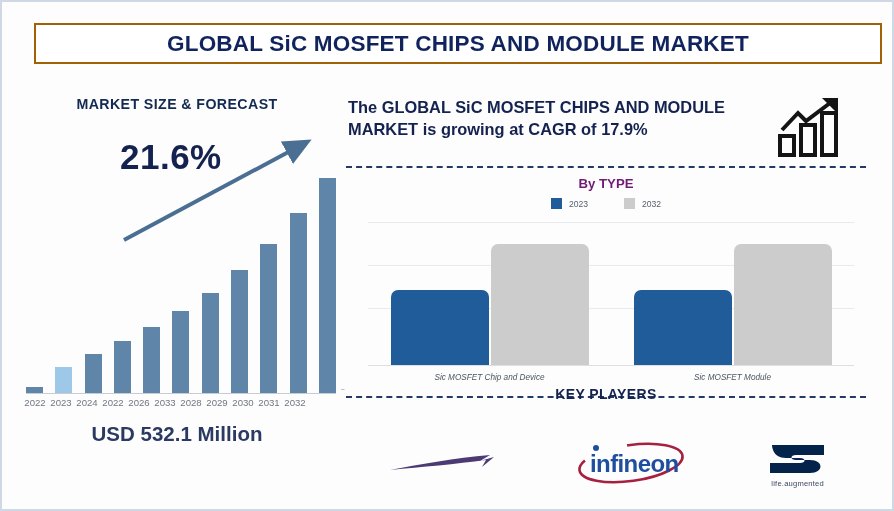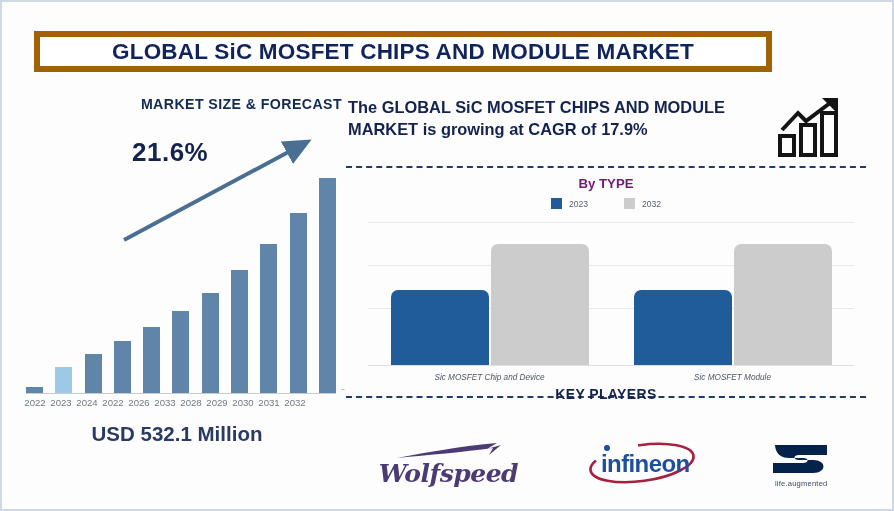--- a/index.html
+++ b/index.html
@@ -13,50 +13,50 @@
     position: relative;
     width: 894px; height: 511px;
     background: #fdfdfd;
     border: 2px solid #cfd9e6;
   }
 
   
   #title-bar {
     position: absolute;
     left: 32px; top: 21px;
-    width: 738px; height: 41px;
-    border: 6px solid #a16207;
+    width: 848px; height: 41px;
+    border: 2px solid #a16207;
     background: #ffffff;
-    display: flex; align-items: center; justify-content: center; margin-top: 8px;
+    display: flex; align-items: center; justify-content: center;
   }
   #title-text {
     font-size: 22.5px;
     font-weight: bold;
     color: #11235c;
     letter-spacing: 0.2px;
     white-space: nowrap;
   }
 
   
   #left-panel {
     position: absolute;
     left: 10px; top: 80px;
     width: 330px; height: 415px;
   }
   #left-heading {
     position: absolute;
     left: 0; top: 14px; width: 330px;
-    text-align: right;
+    text-align: center;
     font-size: 14.2px; font-weight: bold;
     color: #132a52; letter-spacing: 0.4px;
   }
   #cagr-callout {
     position: absolute;
-    left: 120px; top: 55px;
-    font-size: 26px; font-weight: bold;
+    left: 108px; top: 55px;
+    font-size: 35px; font-weight: bold;
     color: #14224f;
     letter-spacing: 0.5px;
   }
   #arrow-svg { position: absolute; left: 100px; top: 55px; }
 
   #bar-chart {
     position: absolute;
     left: 14px; top: 82px;
     width: 310px; height: 230px;
   }
@@ -311,21 +311,20 @@
     <div class="dashed-sep" id="sep-bottom"></div>
 
     <div id="key-players-title">KEY PLAYERS</div>
 
     <div id="logos">
 
       <div class="logo-cell">
         <svg width="118" height="20" viewBox="0 0 118 20">
           <path d="M8,17 C40,11 72,5 108,2 L98,8 L112,4 L100,14 L104,7 C74,11 40,14 8,17 z" fill="#4b3a73"></path>
         </svg>
-        <span id="wolfspeed-text">Wolfspeed</span>
       </div>
 
       <div class="logo-cell">
         <svg width="120" height="46" viewBox="0 0 120 46">
           <ellipse cx="58" cy="23" rx="52" ry="18" fill="none" stroke="#a62040" stroke-width="2.6" transform="rotate(-8 58 23)" stroke-dasharray="150 45" stroke-dashoffset="22"></ellipse>
           <text x="17" y="32" id="infineon-text" font-family="Liberation Sans, sans-serif" font-size="24" font-weight="bold" fill="#1d4f9e">infineon</text>
           <circle cx="23" cy="8" r="3" fill="#1d4f9e"></circle>
         </svg>
       </div>
 

